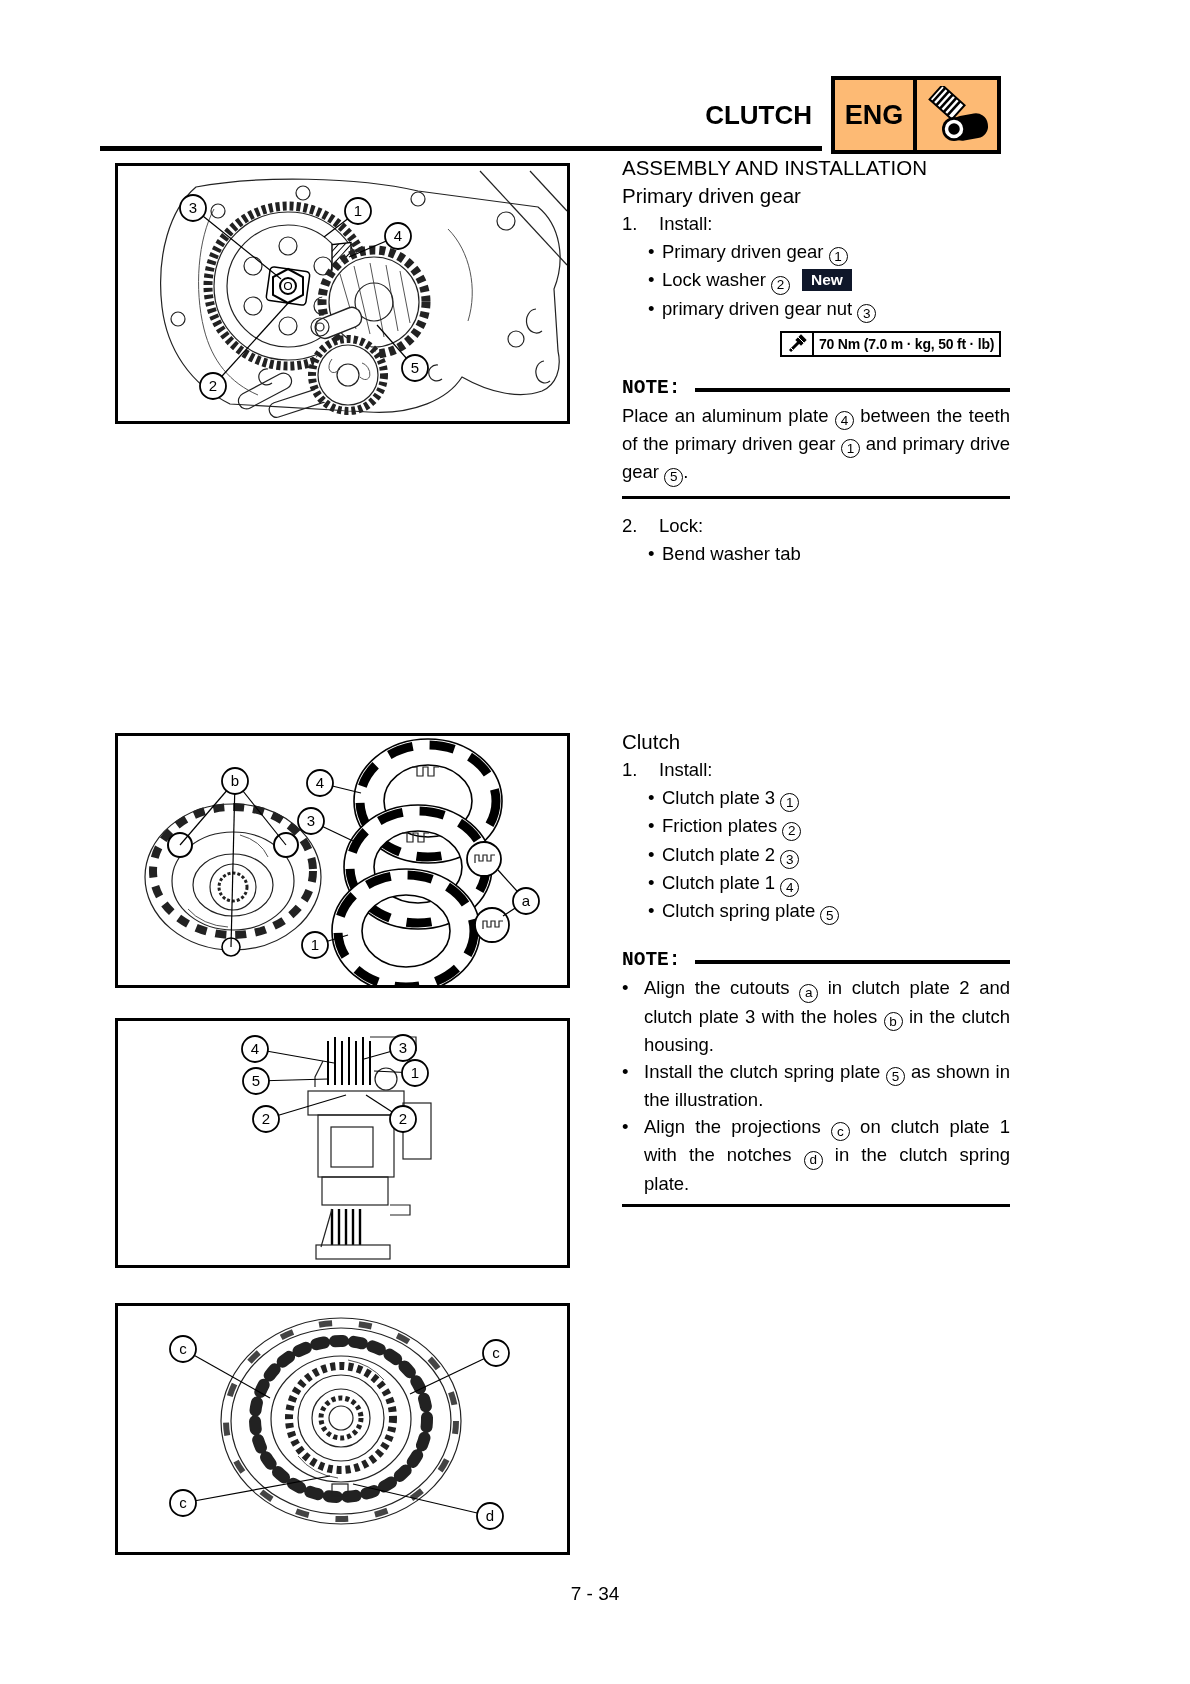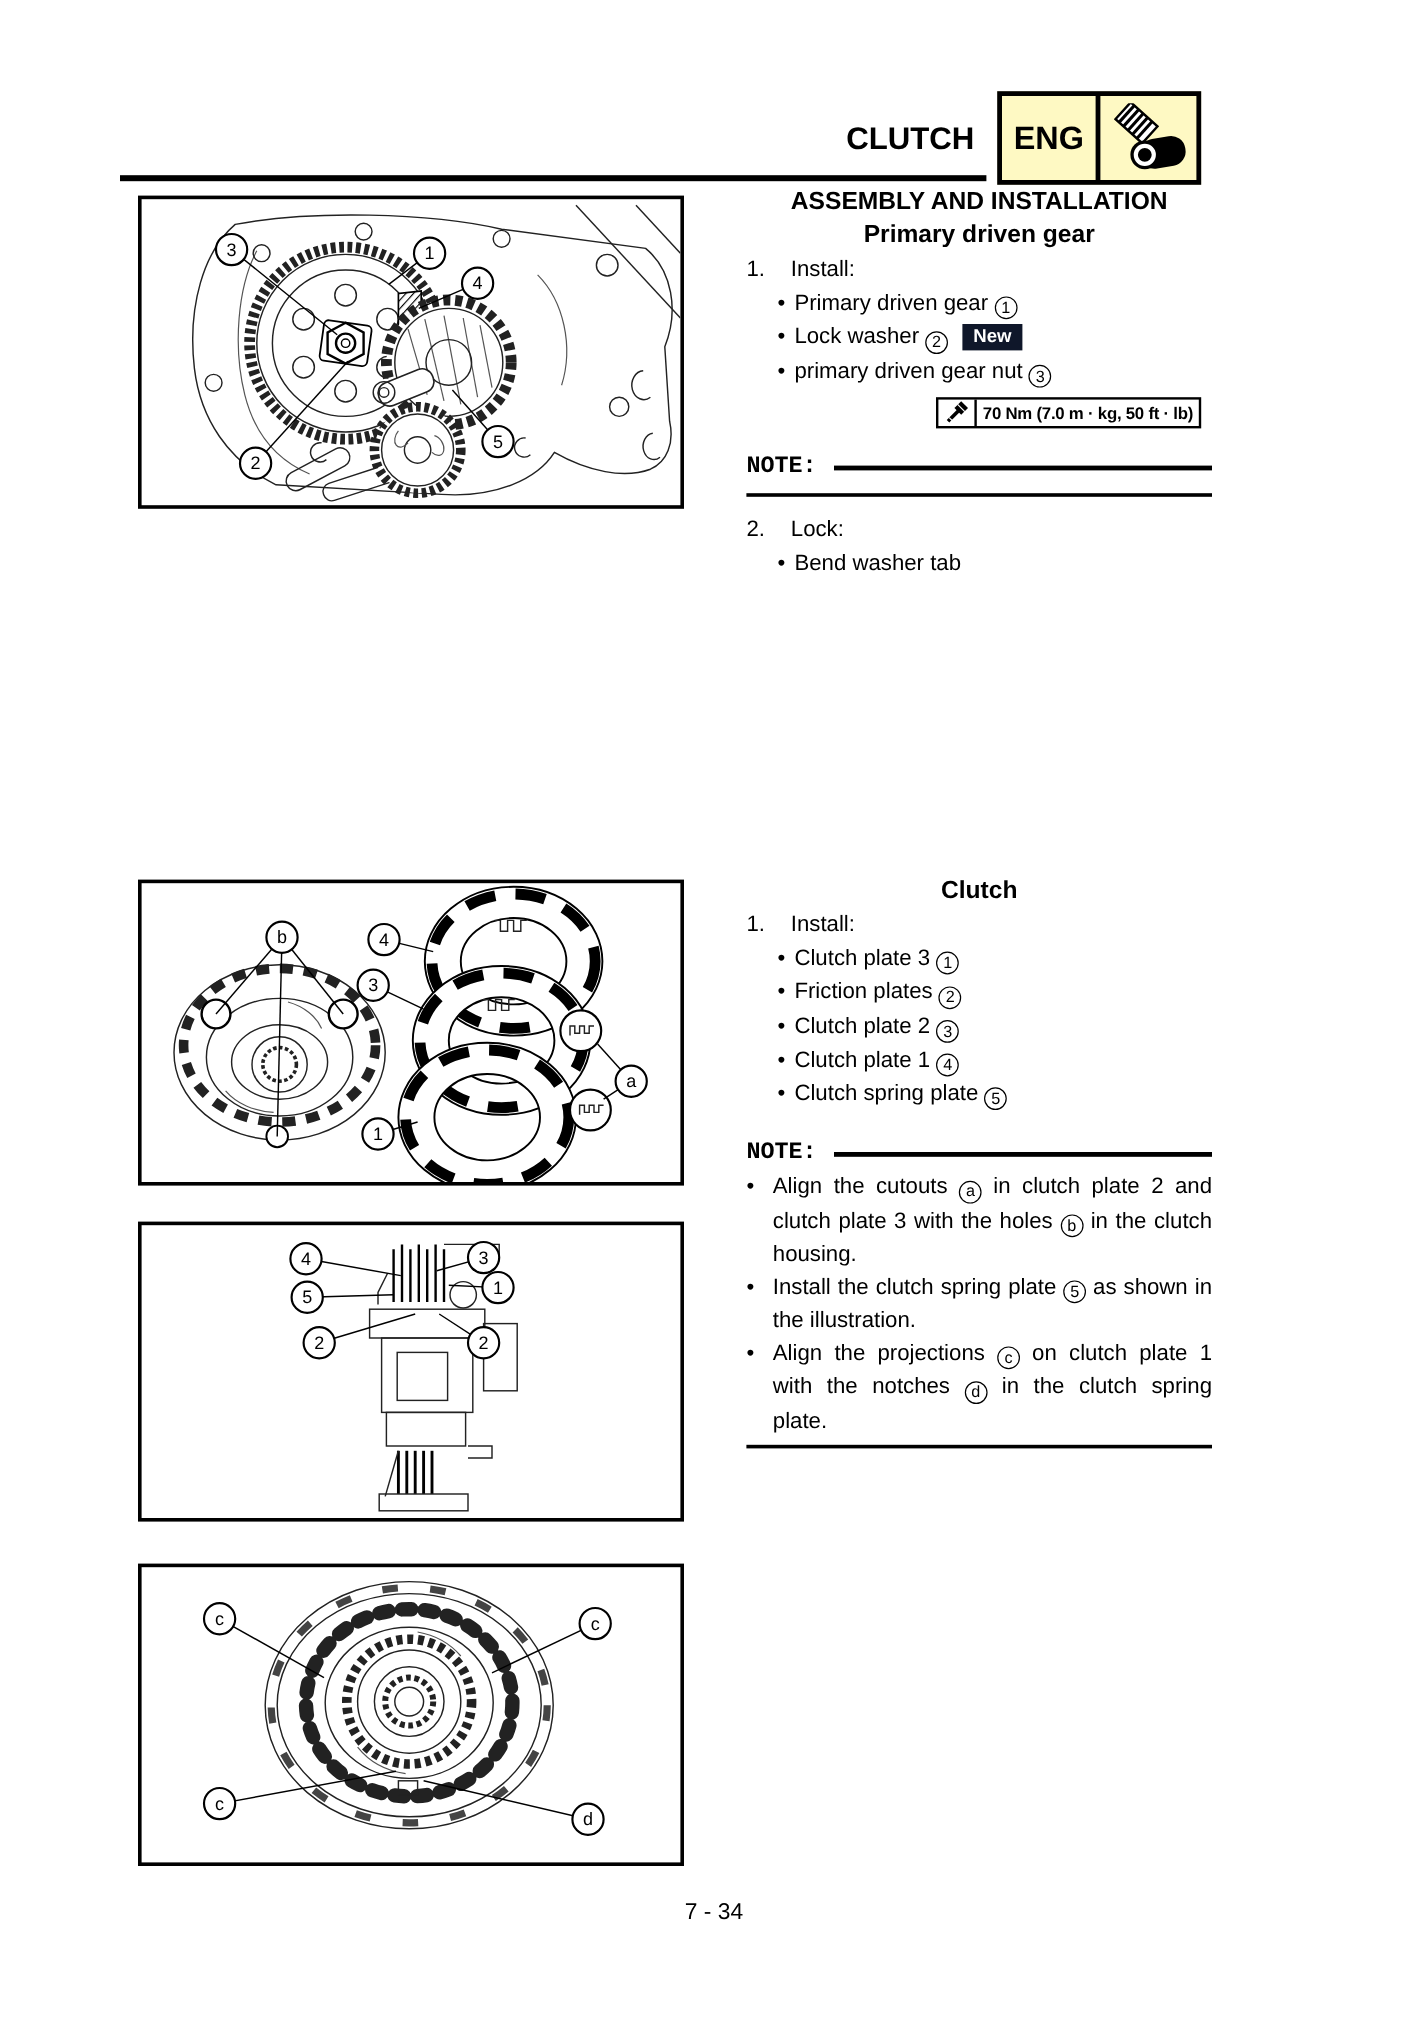--- a/index.html
+++ b/index.html
@@ -3,41 +3,41 @@
 <meta charset="utf-8">
 <style>
   html,body{margin:0;padding:0;}
   body{
     width:1190px;height:1684px;position:relative;background:#fff;color:#000;
     font-family:"Liberation Sans","DejaVu Sans",sans-serif;overflow:hidden;
   }
   
   .page-title{position:absolute;top:100px;right:378px;font-size:26px;font-weight:bold;}
   .header-rule{position:absolute;left:100px;top:146px;width:722px;height:5px;background:#000;}
-  .eng-box{position:absolute;left:831px;top:76px;width:162px;height:70px;border:4px solid #000;display:flex;background:#fef9c3;}
+  .eng-box{position:absolute;left:831px;top:76px;width:162px;height:70px;border:4px solid #000;display:flex;background:#fdba74;}
   .eng-cell{width:78px;border-right:4px solid #000;display:flex;align-items:center;justify-content:center;
     font-size:27px;font-weight:bold;}
   .eng-icon-cell{flex:1;display:flex;align-items:center;justify-content:center;}
   
   .figure{position:absolute;left:115px;width:449px;border:3px solid #000;background:#fff;}
   #fig1{top:163px;height:255px;}
   #fig2{top:733px;height:249px;}
   #fig3{top:1018px;height:244px;}
   #fig4{top:1303px;height:246px;}
   .figure svg{display:block;width:100%;height:100%;}
   .ln{stroke:#222;fill:none;stroke-width:1.2px;}
   .thin{stroke:#555;fill:none;stroke-width:1px;}
   .callout circle{fill:#fff;stroke:#000;stroke-width:1.8px;}
   .callout text{font-size:15px;font-family:"Liberation Sans",sans-serif;text-anchor:middle;}
   .leader{stroke:#000;stroke-width:1.2px;fill:none;}
   
   .col{position:absolute;left:622px;width:388px;font-size:18.5px;line-height:27px;}
   #section1{top:154px;}
   #section2{top:728px;}
-  .h-big{font-size:20.5px;font-weight:bold;line-height:28px;text-align:center;}
+  .h-big{font-size:20.5px;font-weight:normal;line-height:28px;}
   .step{display:flex;line-height:28px;}
   .step .no{width:37px;flex:none;}
   .bullet{margin-left:26px;display:flex;line-height:27px;}
   .bullet .dot{width:14px;flex:none;}
   .nbullet{display:flex;line-height:27px;}
   .nbullet .dot{width:22px;flex:none;}
   .nbullet .txt{flex:1;text-align:justify;}
   .circ{display:inline-flex;align-items:center;justify-content:center;width:19px;height:19px;
     border:1.5px solid #000;border-radius:50%;font-size:13.5px;line-height:1;vertical-align:-3px;
     box-sizing:border-box;background:#fff;}
@@ -388,20 +388,21 @@
           <line x1="4" y1="14" x2="7" y2="17" stroke="#fff" stroke-width="1"></line>
         </svg>
       </span>
       <span class="torque-text">70 Nm (7.0 m · kg, 50 ft · lb)</span>
     </div>
   </div>
   <div class="note-row">
     <span class="note-label">NOTE:</span>
     <span class="note-rule"></span>
   </div>
+  <div class="para">Place an aluminum plate <span class="circ">4</span> between the teeth of the primary driven gear <span class="circ">1</span> and primary drive gear <span class="circ">5</span>.</div>
   <div class="rule" style="margin-top:9px;"></div>
   <div class="step" style="margin-top:13px;">
     <span class="no">2.</span>
     <span>Lock:</span>
   </div>
   <div class="bullet">
     <span class="dot">•</span>
     <span class="txt">Bend washer tab</span>
   </div>
 </div>

